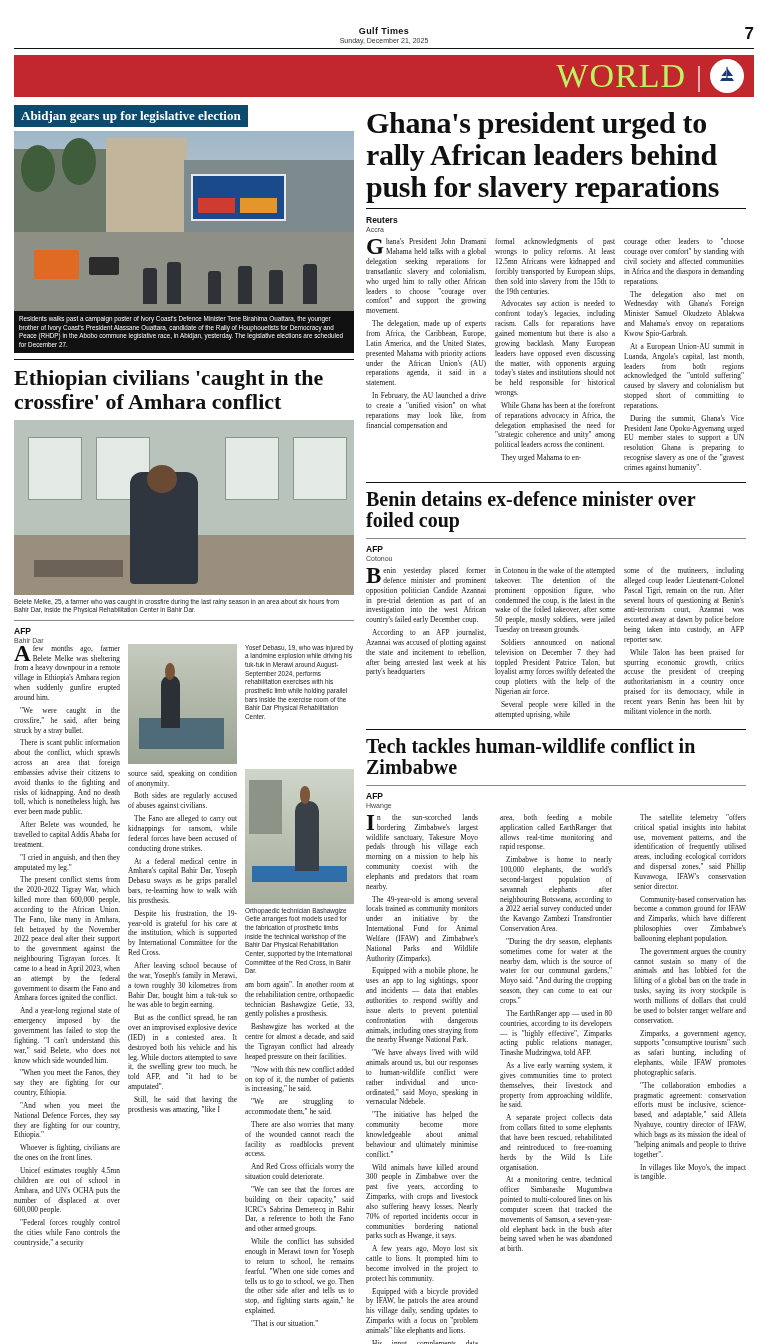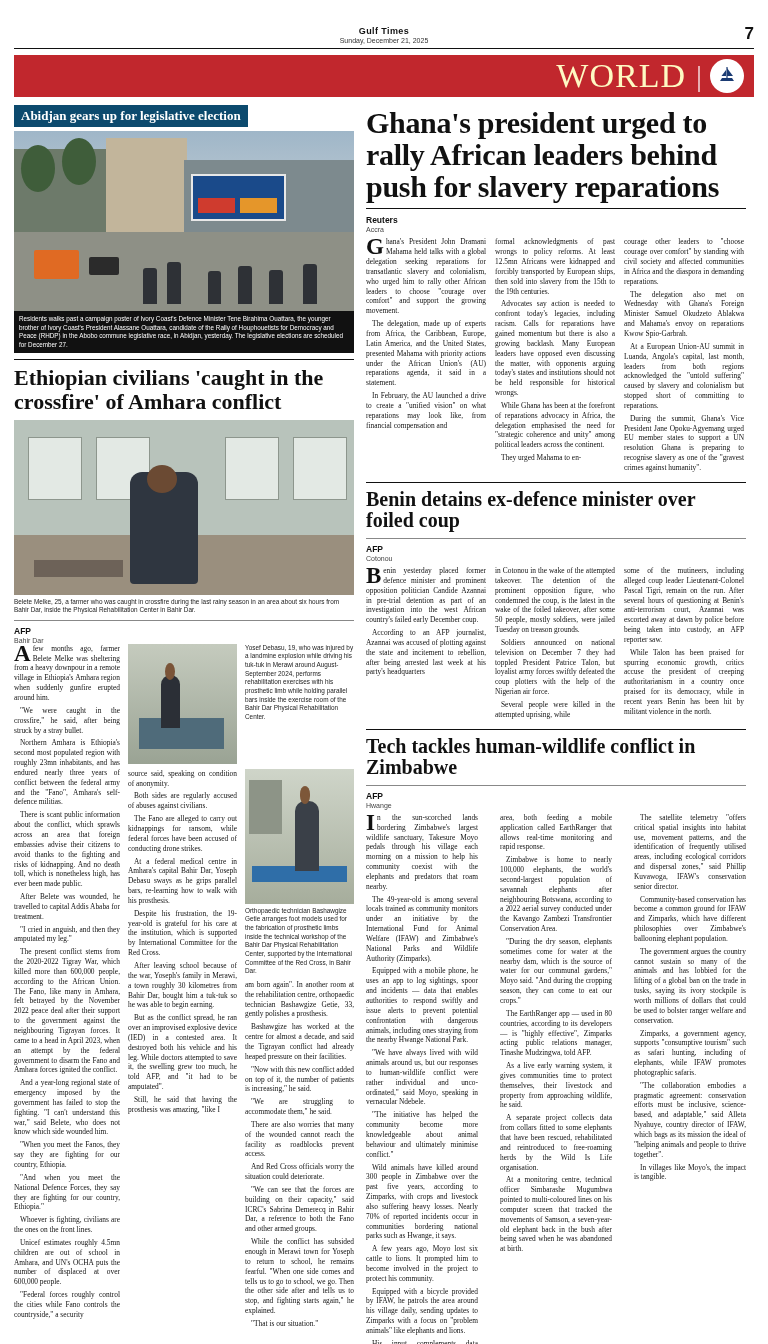--- a/index.html
+++ b/index.html
@@ -27,21 +27,21 @@
   .banner {
     margin-top:6px;
     height:42px;
     background:#c1272d;
     display:flex; align-items:center; justify-content:flex-end;
     padding-right:10px;
     position:relative;
   }
   .banner-title {
     font-family:"Liberation Serif", serif;
-    font-size:34px; color:#fef9c3; letter-spacing:1px; line-height:1;
+    font-size:34px; color:#bef264; letter-spacing:1px; line-height:1;
     margin-right:10px;
   }
   .banner-sep { color:#fff; font-size:30px; margin-right:8px; opacity:.8;}
   .banner-logo {
     width:34px; height:34px; border-radius:50%; background:#fff;
     display:flex; align-items:center; justify-content:center;
   }
   .banner-logo svg { display:block; }
 
   
@@ -190,21 +190,20 @@
 
         <div class="hr-thin"></div>
         <div class="byline">AFP</div>
         <div class="byline-loc">Bahir Dar</div>
 
         <div style="display:flex; gap:8px; ">
 
           <div style="width:106px;" class="body">
             <p class="first dropcap">A few months ago, farmer Belete Melke was sheltering from a heavy downpour in a remote village in Ethiopia's Amhara region when suddenly gunfire erupted around him.</p>
             <p>"We were caught in the crossfire," he said, after being struck by a stray bullet.</p>
-            <p>Northern Amhara is Ethiopia's second most populated region with roughly 23mn inhabitants, and has endured nearly three years of conflict between the federal army and the "Fano", Amhara's self-defence militias.</p>
             <p>There is scant public information about the conflict, which sprawls across an area that foreign embassies advise their citizens to avoid thanks to the fighting and risks of kidnapping. And no death toll, which is nonetheless high, has ever been made public.</p>
             <p>After Belete was wounded, he travelled to capital Addis Ababa for treatment.</p>
             <p>"I cried in anguish, and then they amputated my leg."</p>
             <p>The present conflict stems from the 2020-2022 Tigray War, which killed more than 600,000 people, according to the African Union. The Fano, like many in Amhara, felt betrayed by the November 2022 peace deal after their support to the government against the neighbouring Tigrayan forces. It came to a head in April 2023, when an attempt by the federal government to disarm the Fano and Amhara forces ignited the conflict.</p>
             <p>And a year-long regional state of emergency imposed by the government has failed to stop the fighting. "I can't understand this war," said Belete, who does not know which side wounded him.</p>
             <p>"When you meet the Fanos, they say they are fighting for our country, Ethiopia.</p>
             <p>"And when you meet the National Defence Forces, they say they are fighting for our country, Ethiopia."</p>
             <p>Whoever is fighting, civilians are the ones on the front lines.</p>
             <p>Unicef estimates roughly 4.5mn children are out of school in Amhara, and UN's OCHA puts the number of displaced at over 600,000 people.</p>
             <p>"Federal forces roughly control the cities while Fano controls the countryside," a security</p>

